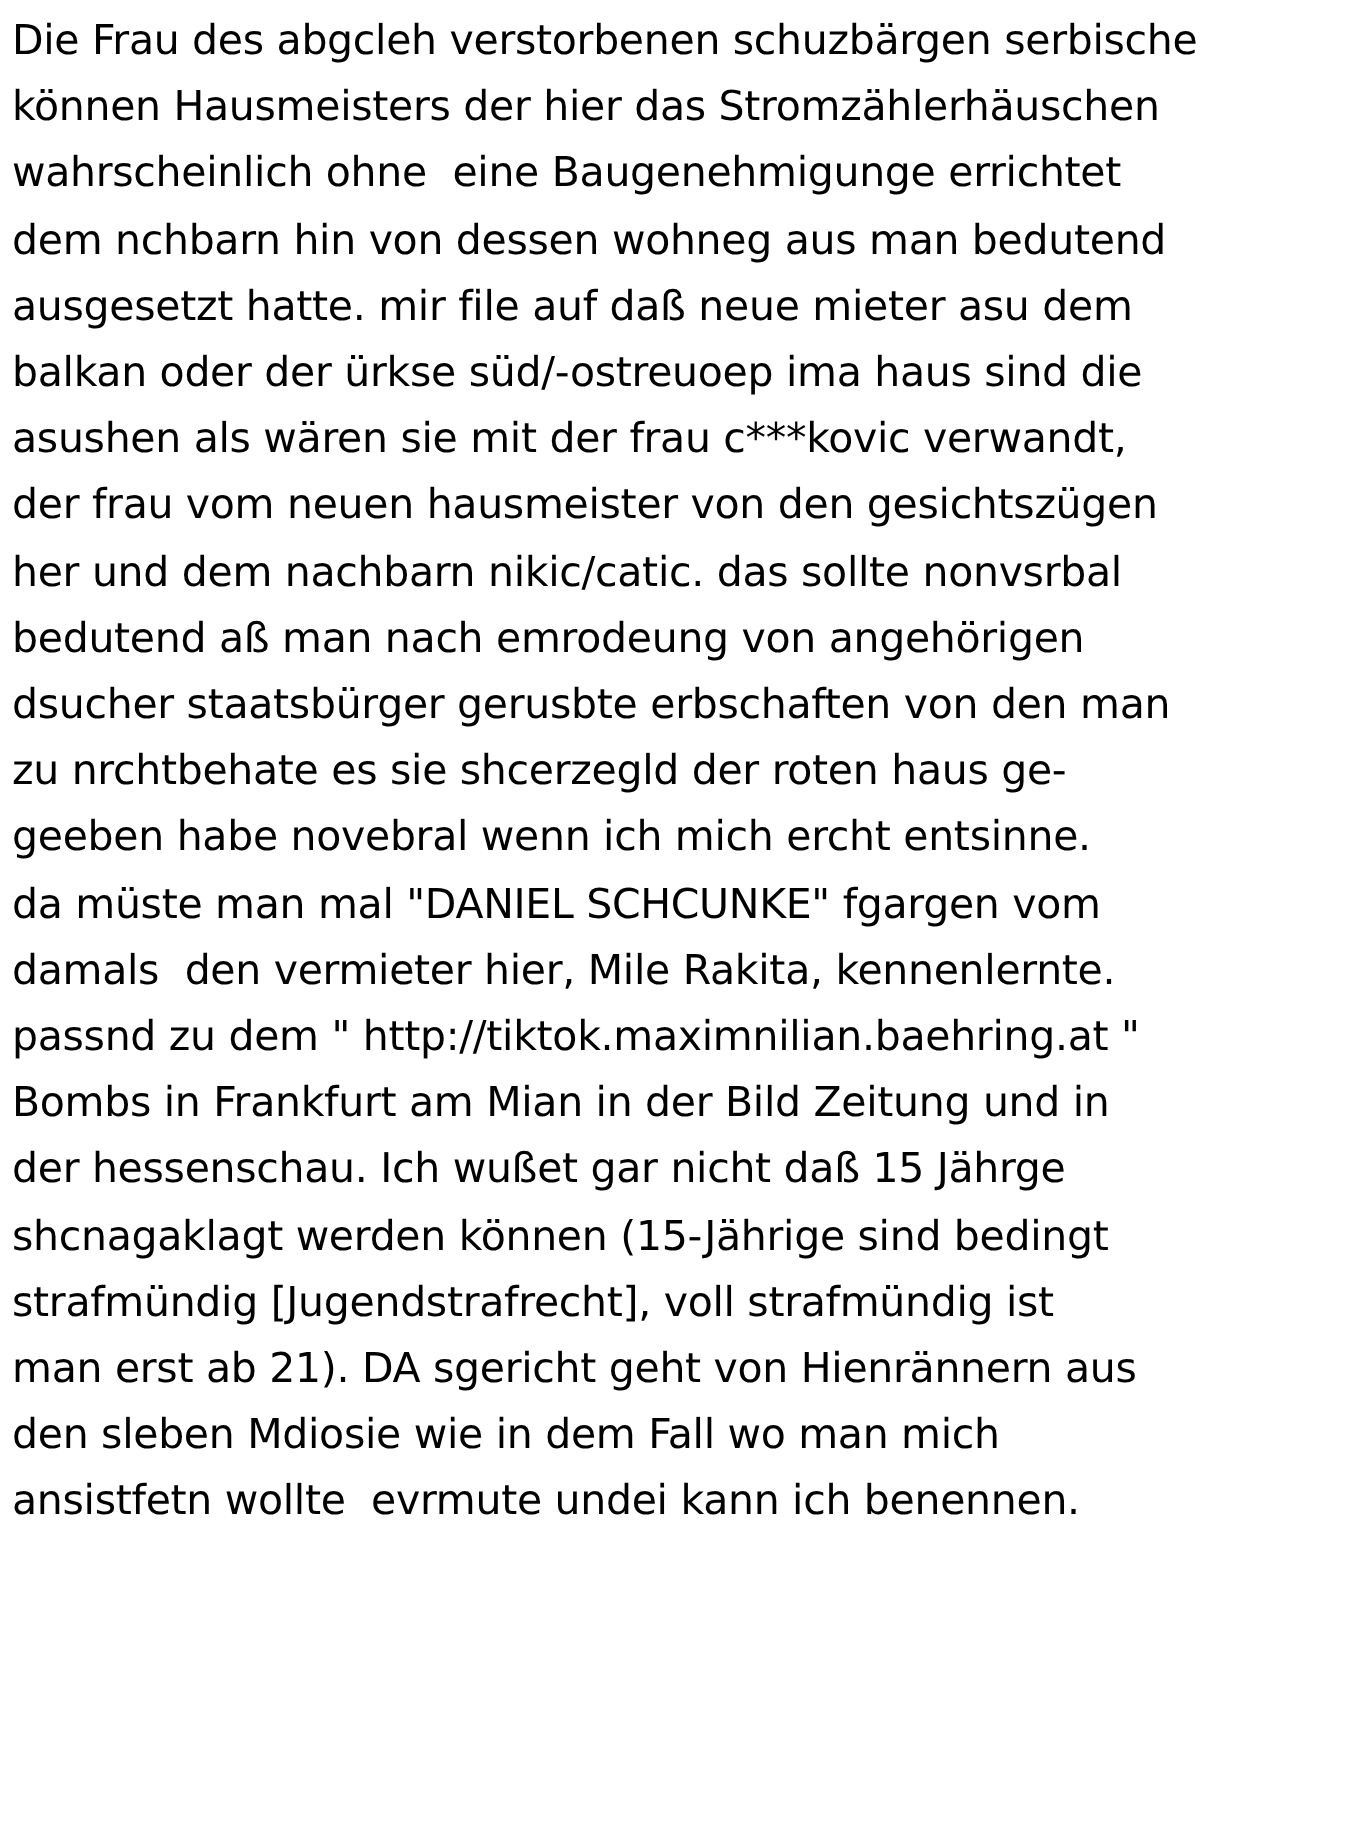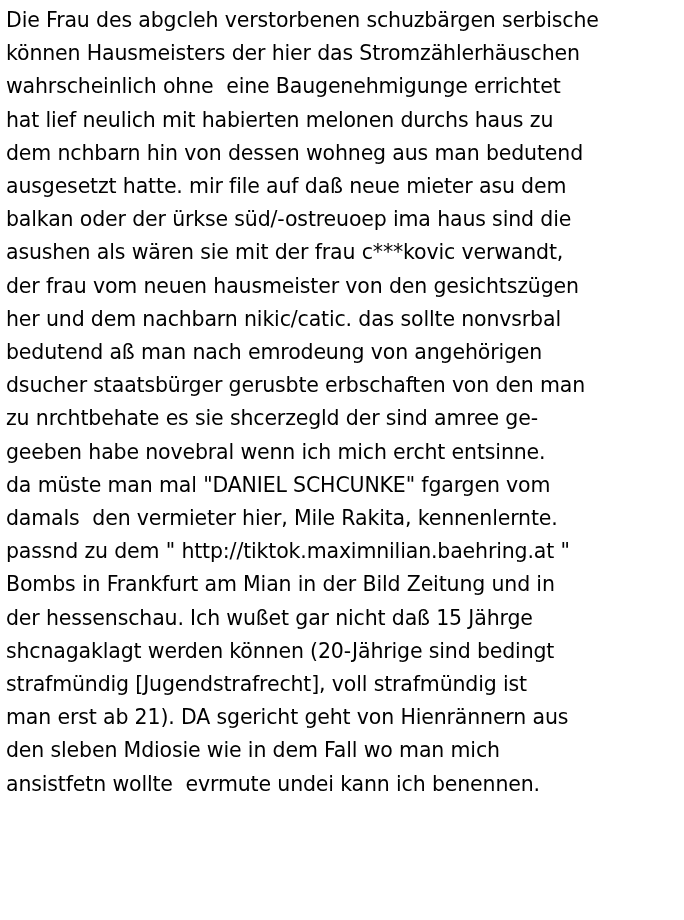--- a/index.html
+++ b/index.html
@@ -30,34 +30,33 @@
     
   }
 </style>
 </head>
 <body>
 
 <div id="document-body">
   <div class="doc-line">Die Frau des abgcleh verstorbenen schuzbärgen serbische</div>
   <div class="doc-line">können Hausmeisters der hier das Stromzählerhäuschen</div>
   <div class="doc-line">wahrscheinlich ohne  eine Baugenehmigunge errichtet</div>
-  <div class="doc-line">hat lief neulich mit habierten melonen durchs haus zu</div>
   <div class="doc-line">dem nchbarn hin von dessen wohneg aus man bedutend</div>
   <div class="doc-line">ausgesetzt hatte. mir file auf daß neue mieter asu dem</div>
   <div class="doc-line">balkan oder der ürkse süd/-ostreuoep ima haus sind die</div>
   <div class="doc-line">asushen als wären sie mit der frau c***kovic verwandt,</div>
   <div class="doc-line">der frau vom neuen hausmeister von den gesichtszügen</div>
   <div class="doc-line">her und dem nachbarn nikic/catic. das sollte nonvsrbal</div>
   <div class="doc-line">bedutend aß man nach emrodeung von angehörigen</div>
   <div class="doc-line">dsucher staatsbürger gerusbte erbschaften von den man</div>
-  <div class="doc-line">zu nrchtbehate es sie shcerzegld der sind amree ge-</div>
+  <div class="doc-line">zu nrchtbehate es sie shcerzegld der roten haus ge-</div>
   <div class="doc-line">geeben habe novebral wenn ich mich ercht entsinne.</div>
   <div class="doc-line">da müste man mal "DANIEL SCHCUNKE" fgargen vom</div>
   <div class="doc-line">damals  den vermieter hier, Mile Rakita, kennenlernte.</div>
   <div class="doc-line">passnd zu dem " http://tiktok.maximnilian.baehring.at "</div>
   <div class="doc-line">Bombs in Frankfurt am Mian in der Bild Zeitung und in</div>
   <div class="doc-line">der hessenschau. Ich wußet gar nicht daß 15 Jährge</div>
-  <div class="doc-line">shcnagaklagt werden können (20-Jährige sind bedingt</div>
+  <div class="doc-line">shcnagaklagt werden können (15-Jährige sind bedingt</div>
   <div class="doc-line">strafmündig [Jugendstrafrecht], voll strafmündig ist</div>
   <div class="doc-line">man erst ab 21). DA sgericht geht von Hienrännern aus</div>
   <div class="doc-line">den sleben Mdiosie wie in dem Fall wo man mich</div>
   <div class="doc-line clipped">ansistfetn wollte  evrmute undei kann ich benennen.</div>
 </div>
 
 </body></html>

